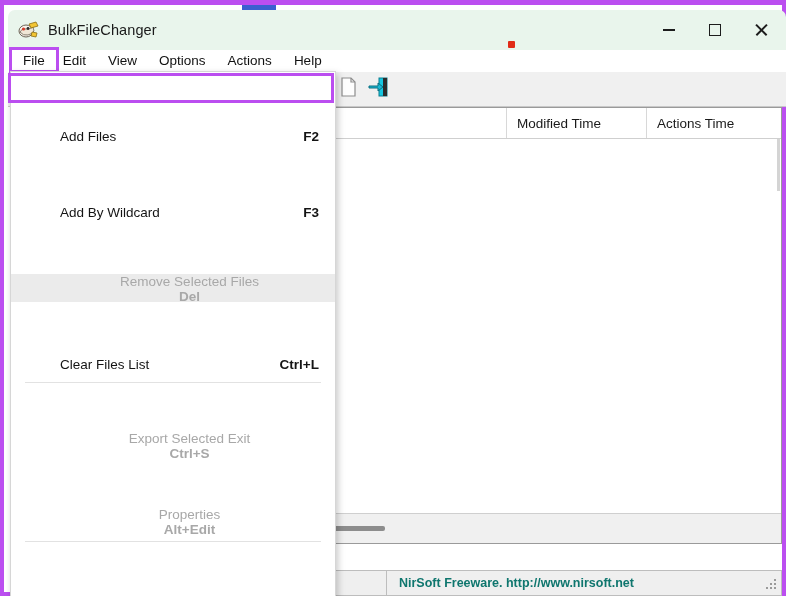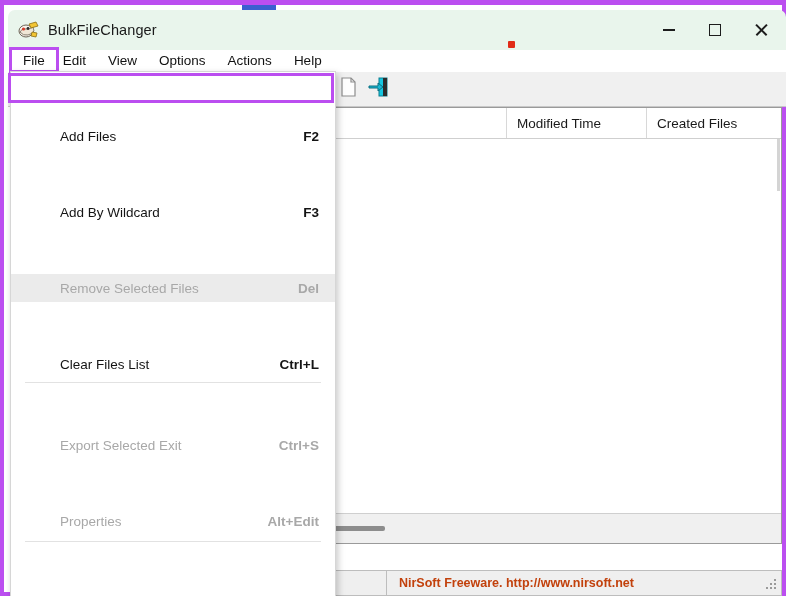--- a/index.html
+++ b/index.html
@@ -254,21 +254,21 @@
   }
   #status-left {
     width: 374px;
     height: 100%;
     border-right: 1px solid #bdbdbd;
     box-sizing: border-box;
   }
   #status-link {
     font-size: 12.5px;
     font-weight: bold;
-    color: #c2410c;
+    color: #0f766e;
     padding-left: 12px;
     white-space: nowrap;
   }
   #resize-grip {
     margin-left: auto;
     margin-right: 3px;
     width: 12px;
     height: 12px;
     position: relative;
   }
@@ -300,21 +300,21 @@
     font-size: 13.5px;
     color: #141414;
     padding-left: 49px;
     padding-right: 16px;
     box-sizing: border-box;
     position: relative;
     margin-top: 48px;
   }
   .menu-row .label { flex: 1 1 auto; white-space: nowrap; }
   .menu-row .accel { white-space: nowrap; font-weight: bold; }
-  .menu-row.disabled { color: #a8a8a8; }
+  .menu-row.disabled { color: #a8a8a8; flex-direction: column; }
   .menu-row.disabled-hl { background: #ebebeb; }
   .menu-sep {
     height: 1px;
     background: #e2e2e2;
     margin: 6px 14px 6px 14px;
   }
   .menu-gap-top { margin-top: 4px; }
 
   
   #addfiles-highlight {
@@ -390,21 +390,21 @@
           <path d="M1 10 h9 v-3 l5 4 l-5 4 v-3 h-9 z" fill="#19b8d4" stroke="#0a6f80" stroke-width="1" stroke-linejoin="round"></path>
         </svg>
       </span>
     </div>
   </div>
 
   <div id="listview">
     <div id="col-header">
       <div class="col-cell" style="width:494px"></div>
       <div class="col-cell" style="width:140px">Modified Time</div>
-      <div class="col-cell" style="width:134px;border-right:none">Created Files</div>
+      <div class="col-cell" style="width:134px;border-right:none">Actions Time</div>
     </div>
     <div id="vscroll-hairline"></div>
     <div id="listview-body"></div>
     <div id="hscroll-track">
       <div id="hscroll-thumb"></div>
     </div>
   </div>
 
   <div id="status-bar">
     <div id="status-left"></div>

